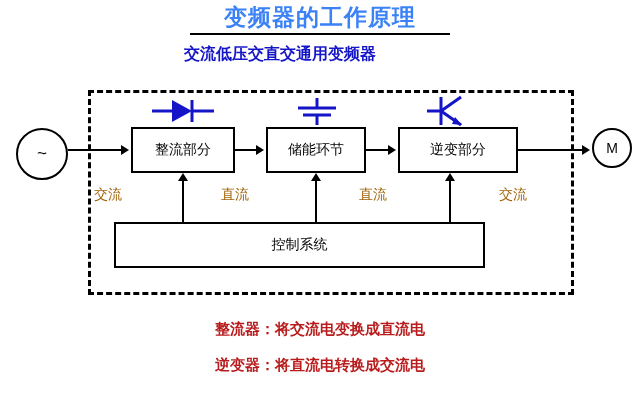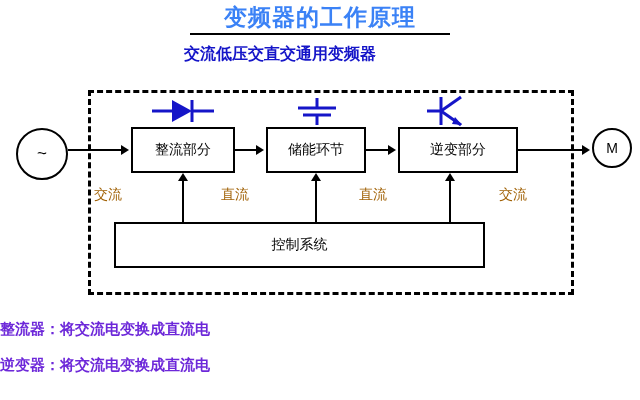--- a/index.html
+++ b/index.html
@@ -148,24 +148,24 @@
     font-size: 14px;
     color: #a16207;
     text-align: center;
   }
 
   
   .note {
     position: absolute;
     width: 640px;
     left: 0;
-    text-align: left;
+    text-align: center;
     font-size: 15px;
     font-weight: bold;
-    color: #6d28d9;
+    color: #b91c1c;
   }
   .note1 { top: 320px; }
   .note2 { top: 356px; }
 
   svg.sym { position: absolute; }
 </style>
 </head>
 <body>
 
 <div id="root">
@@ -237,15 +237,15 @@
   <div class="wire wire-v" style="left:182px; top:181px; height:41px;"></div>
   <div class="arrow-up" style="left:178px; top:173px;"></div>
 
   <div class="wire wire-v" style="left:315px; top:181px; height:41px;"></div>
   <div class="arrow-up" style="left:311px; top:173px;"></div>
 
   <div class="wire wire-v" style="left:449px; top:181px; height:41px;"></div>
   <div class="arrow-up" style="left:445px; top:173px;"></div>
 
   <div class="note note1">整流器：将交流电变换成直流电</div>
-  <div class="note note2">逆变器：将交流电变换成直流电</div>
+  <div class="note note2">逆变器：将直流电转换成交流电</div>
 
 </div>
 
 </body></html>

